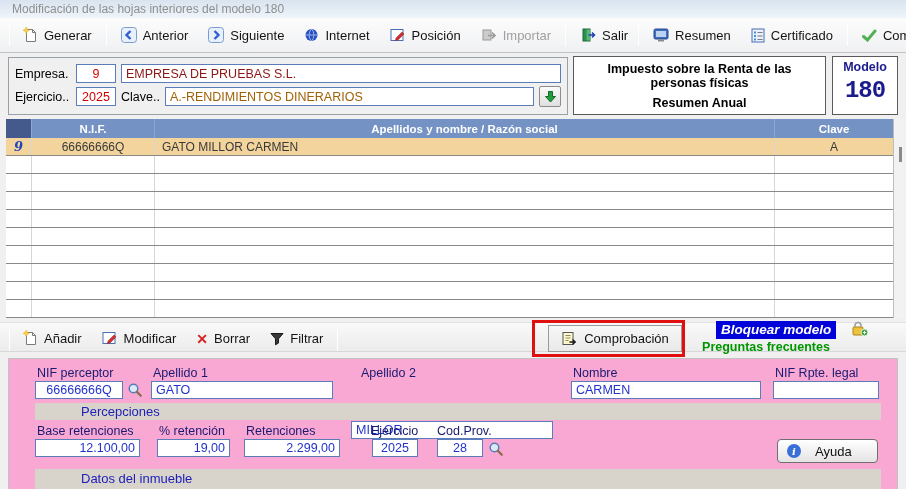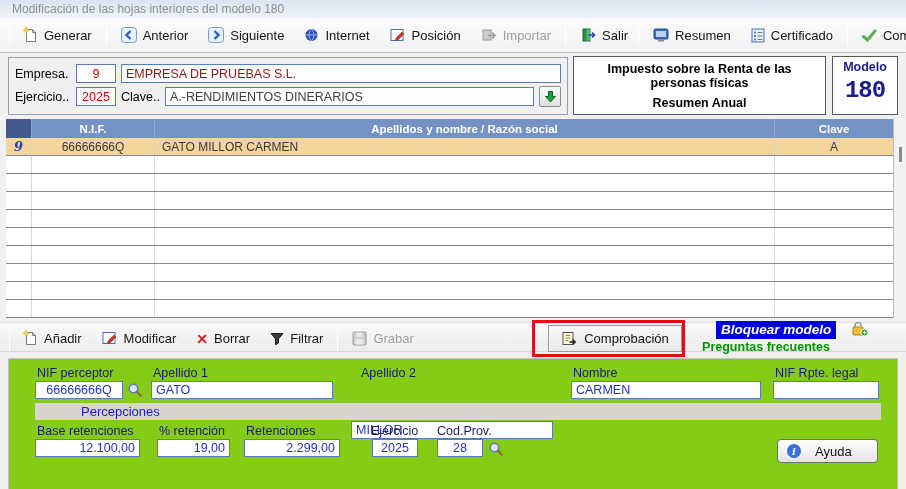--- a/index.html
+++ b/index.html
@@ -37,21 +37,21 @@
     border:1px solid #9aa0a8; background:#f0f0f0; padding:4px 6px;
   }
   .hrow{ display:flex; align-items:center; height:23px; gap:5px; }
   .hlabel{ font-size:12.5px; color:#000; }
   .fld{
     border:1px solid #5a7cb8; background:#fff; height:19px;
     font:12.5px "Liberation Sans", sans-serif; padding:0 4px; outline:none;
   }
   .fld.code{ width:40px; text-align:center; color:#d40000; }
   .fld.name{ flex:1; color:#8c1616; }
-  .fld.clave{ flex:1; color:#404040; }
+  .fld.clave{ flex:1; color:#a16207; }
   .dd-btn{
     width:22px; height:21px; border:1px solid #8c8c8c; border-radius:2px;
     background:linear-gradient(#fbfbfb,#dfdfdf);
     display:flex; align-items:center; justify-content:center;
   }
   .tax-box{
     position:absolute; left:573px; top:3px; width:253px; height:59px;
     background:#fff; border:1px solid #5a5a5a; text-align:center;
     font-weight:bold; font-size:12.5px; color:#000;
     display:flex; flex-direction:column; justify-content:center; gap:6px; padding:2px 8px;
@@ -104,21 +104,21 @@
     font-size:13.5px; padding:1px 5px 2px 5px;
   }
   .preguntas{
     position:absolute; left:698px; top:22px; width:136px; text-align:center;
     color:#009600; font-weight:bold; font-size:12.5px;
   }
   .lockwrap{ position:absolute; left:851px; top:3px; }
   
   .detail{
     position:absolute; top:358px; left:8px; width:890px; height:131px;
-    border:1px solid #c3c3c3; border-bottom:none; background:#84cc16; overflow:hidden;
+    border:1px solid #c3c3c3; border-bottom:none; background:#f9a8d4; overflow:hidden;
   }
   .dlabel{ position:absolute; font-size:12.5px; color:#1a1a70; white-space:nowrap; }
   .dfld{
     position:absolute; border:1px solid #5a7cb8; background:#fff; height:18px;
     font:12.5px "Liberation Sans", sans-serif; color:#2233cc; padding:0 4px; outline:none;
   }
   .dfld.center{ text-align:center; }
   .dfld.right{ text-align:right; }
   .secbar{
     position:absolute; left:26px; width:846px; height:17px; background:#d8d4cc;
@@ -381,30 +381,20 @@
     </div>
     <div class="tbtn">
       <span>
           <svg width="14" height="14">
             <path d="M1 1.5h12L8.5 6.8v4.2l-3 1.8V6.8z" fill="#3a3a3a" stroke="#191919"></path>
           </svg>
         </span>
       <span>Filtrar</span>
     </div>
     <div class="tsep"></div>
-    <div class="tbtn disabled">
-      <span>
-          <svg width="15" height="15">
-            <rect x="1" y="1" width="13" height="13" rx="1" fill="#cfcfcf" stroke="#9a9a9a"></rect>
-            <rect x="4.5" y="1.5" width="6" height="4.5" fill="#e9e9e9"></rect>
-            <rect x="3.5" y="8" width="8" height="5.5" fill="#e9e9e9"></rect>
-          </svg>
-        </span>
-      <span>Grabar</span>
-    </div>
   </div>
   <div class="redbox">
     <div class="cmpbtn">
       <span>
           <svg width="16" height="15">
             <rect x="2" y="1.5" width="10" height="12" fill="#fff7cc" stroke="#555"></rect>
             <path d="M4.5 4.5h5M4.5 7h5M4.5 9.5h3" stroke="#8a8a6a"></path>
             <path d="M8.5 11h5.5M11.5 8.5 14.3 11l-2.8 2.5" stroke="#1a1a1a" fill="none" stroke-width="1.3"></path>
           </svg>
         </span>
@@ -460,13 +450,14 @@
         <circle cx="6.5" cy="6.5" r="4.3" fill="#dce9f7" stroke="#5a7cb8" stroke-width="1.5"></circle>
         <path d="M9.8 9.8l4 4" stroke="#8a6a4a" stroke-width="2.2" stroke-linecap="round"></path>
       </svg>
     </span>
 
   <div class="ayuda">
     <span class="info-i">i</span>
     <span>Ayuda</span>
   </div>
 
+  <div class="secbar" style="top:110px;height:21px;line-height:20px;">Datos del inmueble</div>
 </div>
 
 </body></html>

